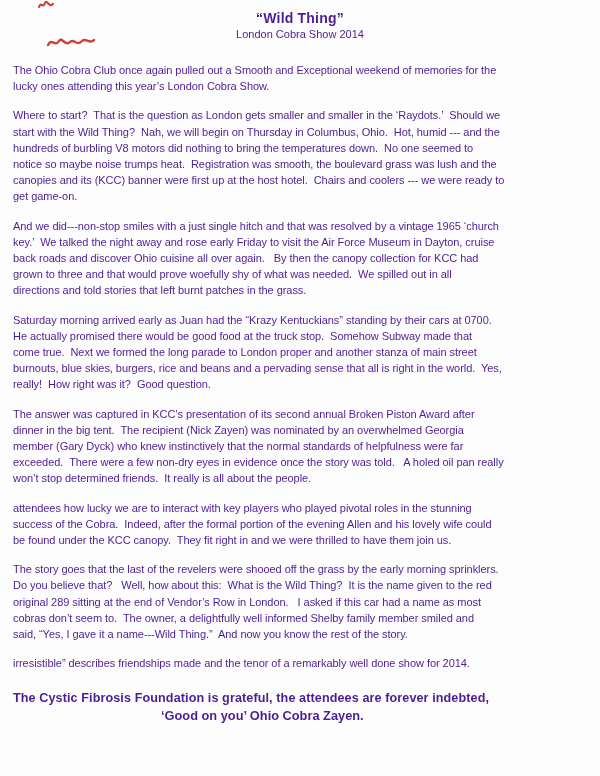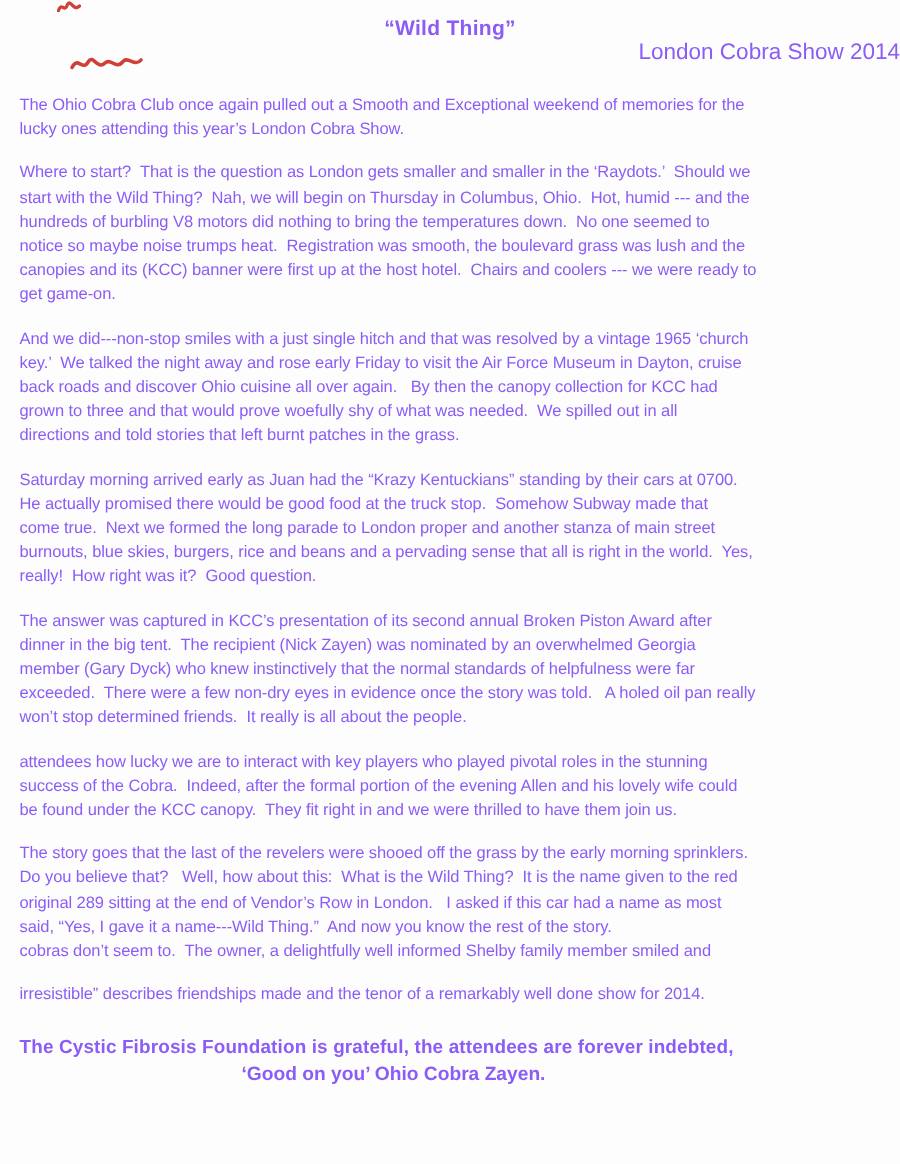--- a/index.html
+++ b/index.html
@@ -3,34 +3,34 @@
 <meta charset="utf-8">
 <style>
   html, body { margin: 0; padding: 0; background: #ffffff; }
   .page {
     position: relative;
     width: 600px;
     height: 776px;
     background: #fdfdfd;
     overflow: hidden;
     font-family: "Liberation Sans", sans-serif;
-    color: #8b5cf6;
+    color: #4c1d95;
   }
   .title {
     margin: 0;
     padding-top: 10px;
     text-align: center;
     font-size: 14px;
     line-height: 16px;
     font-weight: bold;
     letter-spacing: 0.2px;
   }
   .subtitle {
-    text-align: right;
-    font-size: 15px;
+    text-align: center;
+    font-size: 11px;
     line-height: 17px;
     font-weight: normal;
   }
   .content {
     margin-top: 19px;
     padding-left: 13px;
     padding-right: 8px;
   }
   .line {
     white-space: pre;
@@ -113,22 +113,22 @@
       </div>
       <div class="para">
         <div class="line">attendees how lucky we are to interact with key players who played pivotal roles in the stunning</div>
         <div class="line">success of the Cobra.  Indeed, after the formal portion of the evening Allen and his lovely wife could</div>
         <div class="line">be found under the KCC canopy.  They fit right in and we were thrilled to have them join us.</div>
       </div>
       <div class="para">
         <div class="line">The story goes that the last of the revelers were shooed off the grass by the early morning sprinklers.</div>
         <div class="line">Do you believe that?   Well, how about this:  What is the Wild Thing?  It is the name given to the red</div>
         <div class="line">original 289 sitting at the end of Vendor’s Row in London.   I asked if this car had a name as most</div>
+        <div class="line">cobras don’t seem to.  The owner, a delightfully well informed Shelby family member smiled and</div>
         <div class="line">said, “Yes, I gave it a name---Wild Thing.”  And now you know the rest of the story.</div>
-        <div class="line">cobras don’t seem to.  The owner, a delightfully well informed Shelby family member smiled and</div>
       </div>
       <div class="para">
         <div class="line">irresistible” describes friendships made and the tenor of a remarkably well done show for 2014.</div>
       </div>
     </div>
 
   <div class="closing">
     <div>
         <div class="line">The Cystic Fibrosis Foundation is grateful, the attendees are forever indebted,</div>
       </div>

